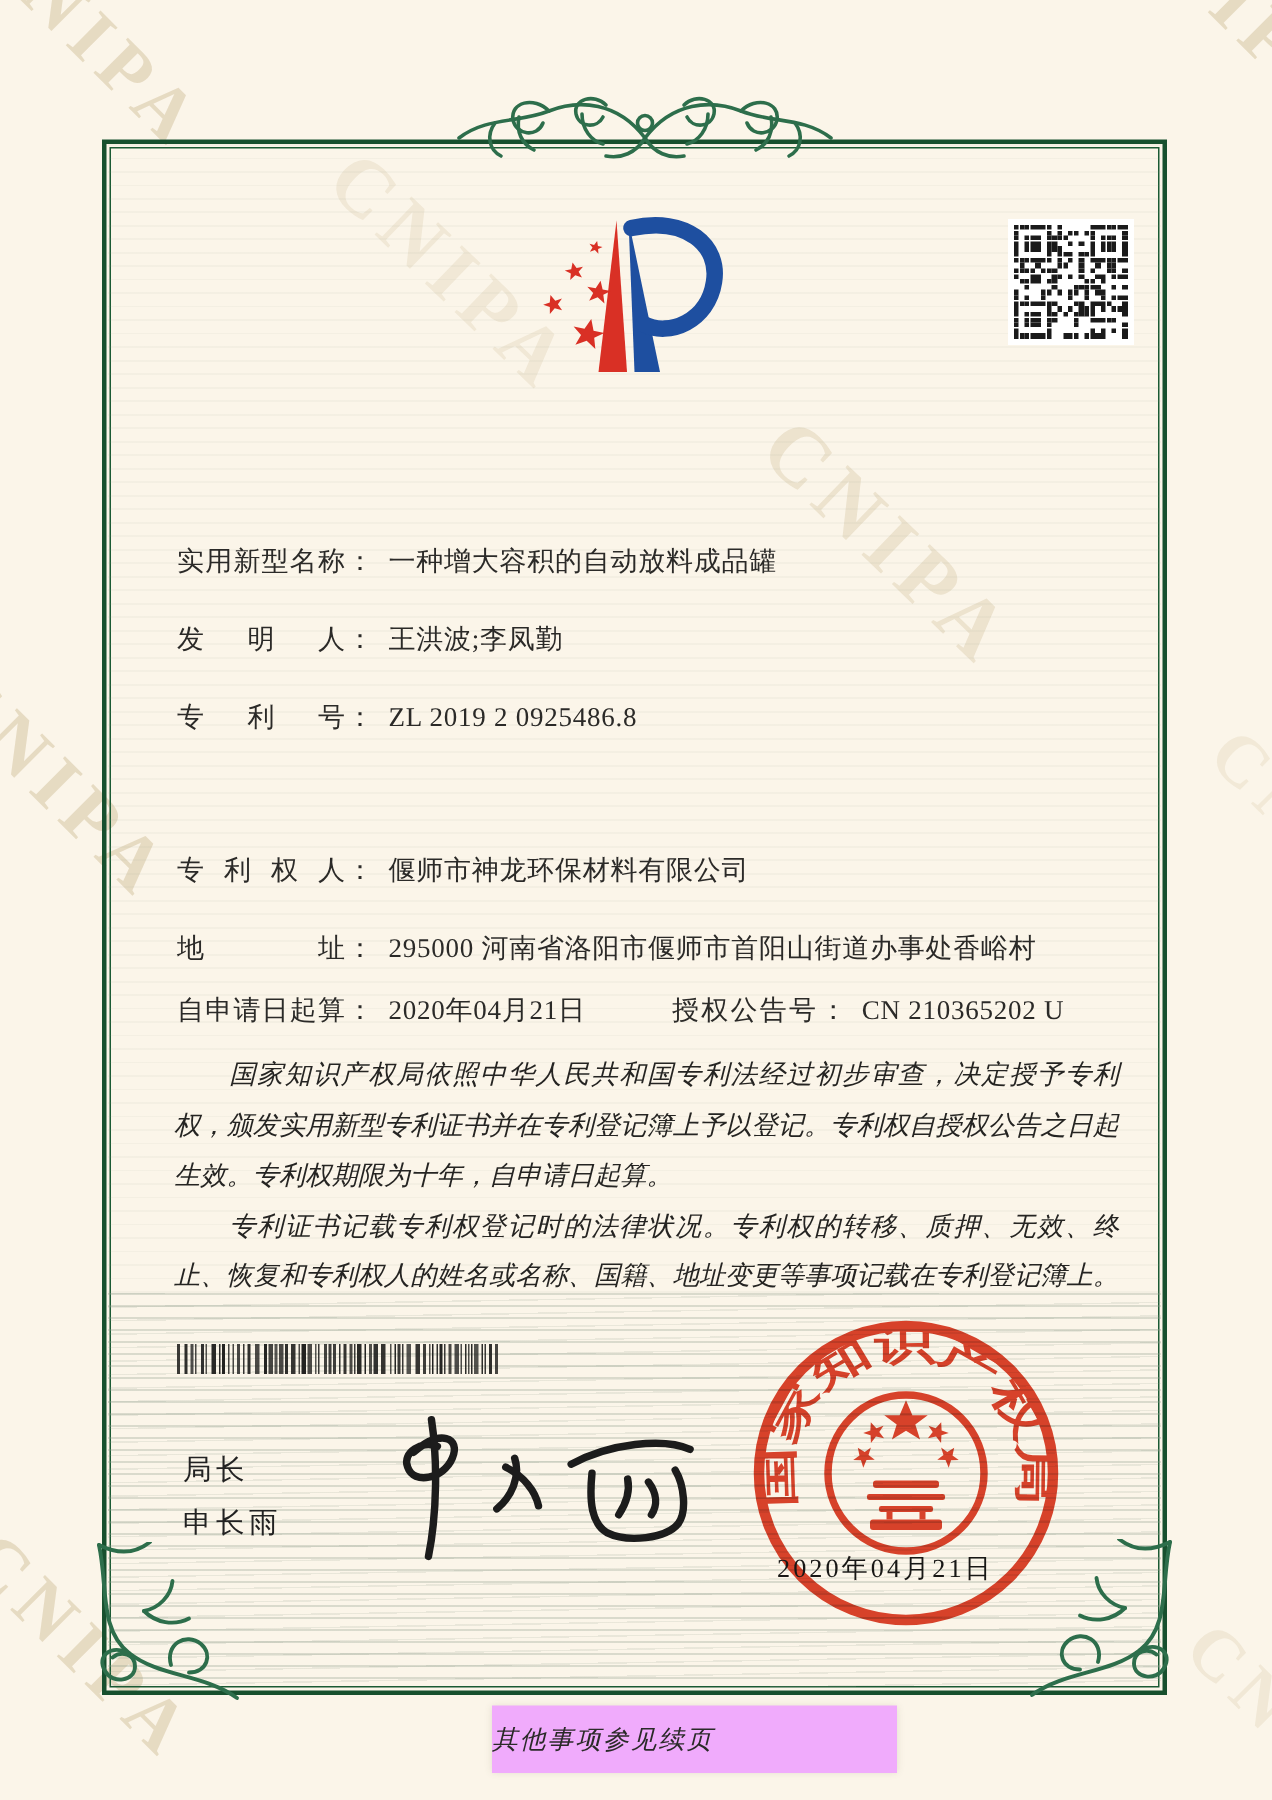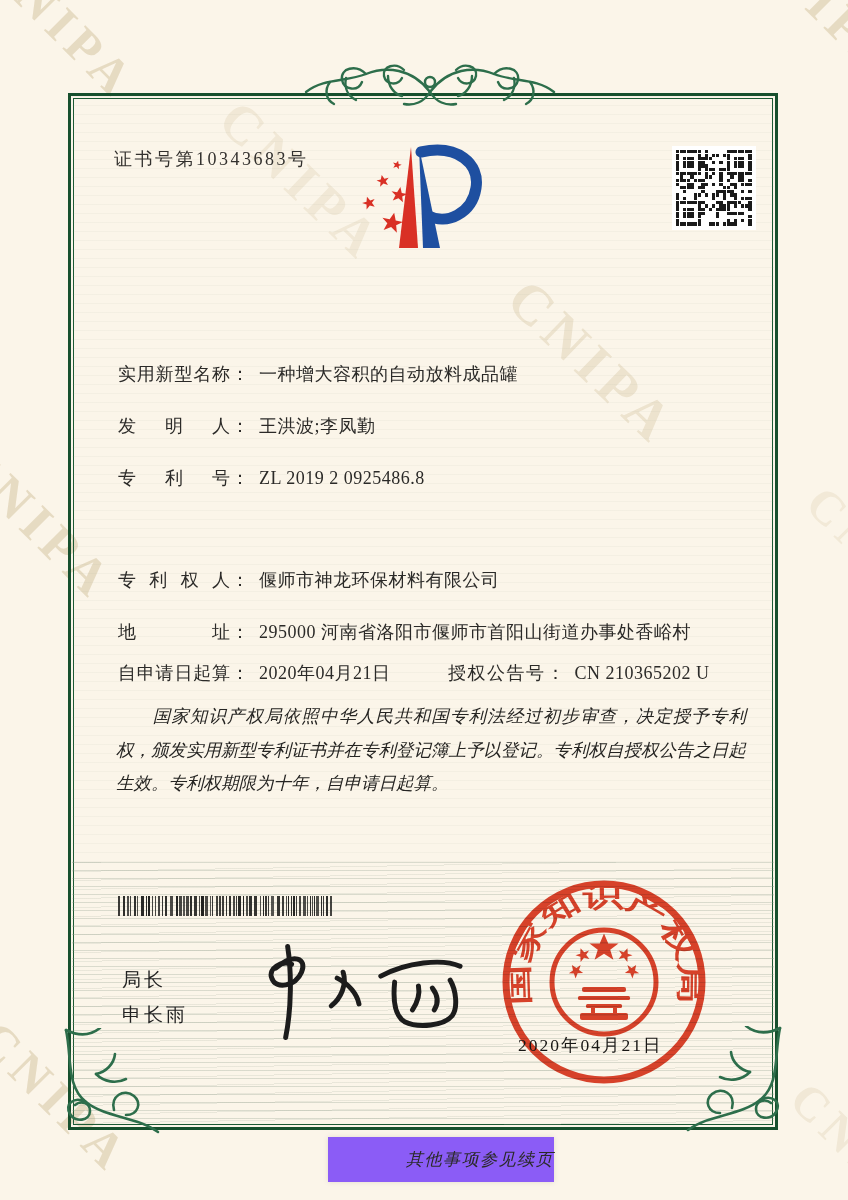--- a/index.html
+++ b/index.html
@@ -83,23 +83,23 @@
   .seal{position:absolute;left:498px;top:876px;width:212px;height:212px;z-index:3;mix-blend-mode:multiply;opacity:.95;}
   .seal-date{
     position:absolute;left:518px;top:1033px;z-index:4;
     font-size:17.5px;letter-spacing:2px;color:#181715;white-space:nowrap;
   }
   .page-info{
     position:absolute;left:0;top:1092px;width:848px;z-index:2;text-align:center;
     font-size:16px;letter-spacing:1px;color:#2a2a28;
   }
   .note-box{
-    position:absolute;left:328px;top:1137px;width:226px;height:45px;z-index:2;
-    background:#8b5cf6;box-shadow:0 0 5px rgba(90,80,60,.15);
-    text-align:right;line-height:45px;font-size:17px;font-style:italic;
+    position:absolute;left:328px;top:1137px;width:270px;height:45px;z-index:2;
+    background:#f0abfc;box-shadow:0 0 5px rgba(90,80,60,.15);
+    text-align:left;line-height:45px;font-size:17px;font-style:italic;
     letter-spacing:1.5px;color:#2a2a28;
   }
 </style>
 </head>
 <body>
 
 <div class="page">
 
   <div class="wm" style="left:-34px;top:-6px;font-size:50px;transform:rotate(45deg);">CNIPA</div>
   <div class="wm" style="left:724px;top:-28px;font-size:52px;transform:rotate(45deg);">CNIPA</div>
@@ -152,21 +152,20 @@
         <path d="M10,2 C16,30 10,58 30,74 C50,90 80,88 102,104"></path>
         <path d="M10,2 c12,6 24,6 34,-2"></path>
         <path d="M30,74 c-12,-6 -22,2 -16,12 c5,9 20,7 20,-3 c0,-8 -9,-11 -15,-6"></path>
         <path d="M58,82 c-4,-14 10,-22 20,-14 c8,7 4,19 -8,19"></path>
         <path d="M40,46 c10,-2 18,-10 19,-20"></path>
         <path d="M40,46 c8,8 20,10 30,5"></path>
       </g>
     </svg>
   </div>
 
-  <div class="cert-no">证书号第10343683号</div>
 
   <div class="logo">
     <svg width="134" height="110" viewBox="0 0 134 110">
       <defs>
         <path id="lgstar" d="M0,-10 2.94,-3.09 10,-3.09 4.28,1.18 6.47,8.09 0,4 -6.47,8.09 -4.28,1.18 -10,-3.09 -2.94,-3.09 Z"></path>
       </defs>
       <polygon points="59,3 47,104 66,104" fill="#d93025"></polygon>
       <polygon points="67,3 71,104 88,104" fill="#1e4fa0"></polygon>
       <path d="M69,8 C106,0 128,20 124,44 C120,70 94,81 77,72" fill="none" stroke="#1e4fa0" stroke-width="11" stroke-linecap="round"></path>
       <g fill="#d93025">
@@ -435,20 +434,21 @@
   </div>
   <div class="frow" style="top:661px;">
     <span class="f-label">自申请日起算</span><span class="f-colon">：</span><span class="f-value">2020年04月21日</span>
     <span class="grant2">
       <span class="g-label">授权公告号</span><span class="f-colon">：</span><span class="f-value">CN 210365202 U</span>
     </span>
   </div>
 
   <div class="body-text">
     <p>国家知识产权局依照中华人民共和国专利法经过初步审查，决定授予专利权，颁发实用新型专利证书并在专利登记簿上予以登记。专利权自授权公告之日起生效。专利权期限为十年，自申请日起算。</p>
+    <p>专利证书记载专利权登记时的法律状况。专利权的转移、质押、无效、终止、恢复和专利权人的姓名或名称、国籍、地址变更等事项记载在专利登记簿上。</p>
   </div>
 
   <div class="barcode">
       <div class="b" style="left: 0px; width: 2px; opacity: 0.879955;"></div>
       <div class="b" style="left: 5px; width: 2px; opacity: 0.93827;"></div>
       <div class="b" style="left: 9px; width: 2px; opacity: 0.787956;"></div>
       <div class="b" style="left: 12px; width: 1px; opacity: 0.821841;"></div>
       <div class="b" style="left: 16px; width: 2px; opacity: 0.917845;"></div>
       <div class="b" style="left: 19px; width: 1px; opacity: 0.776143;"></div>
       <div class="b" style="left: 23px; width: 3px; opacity: 0.959938;"></div>

